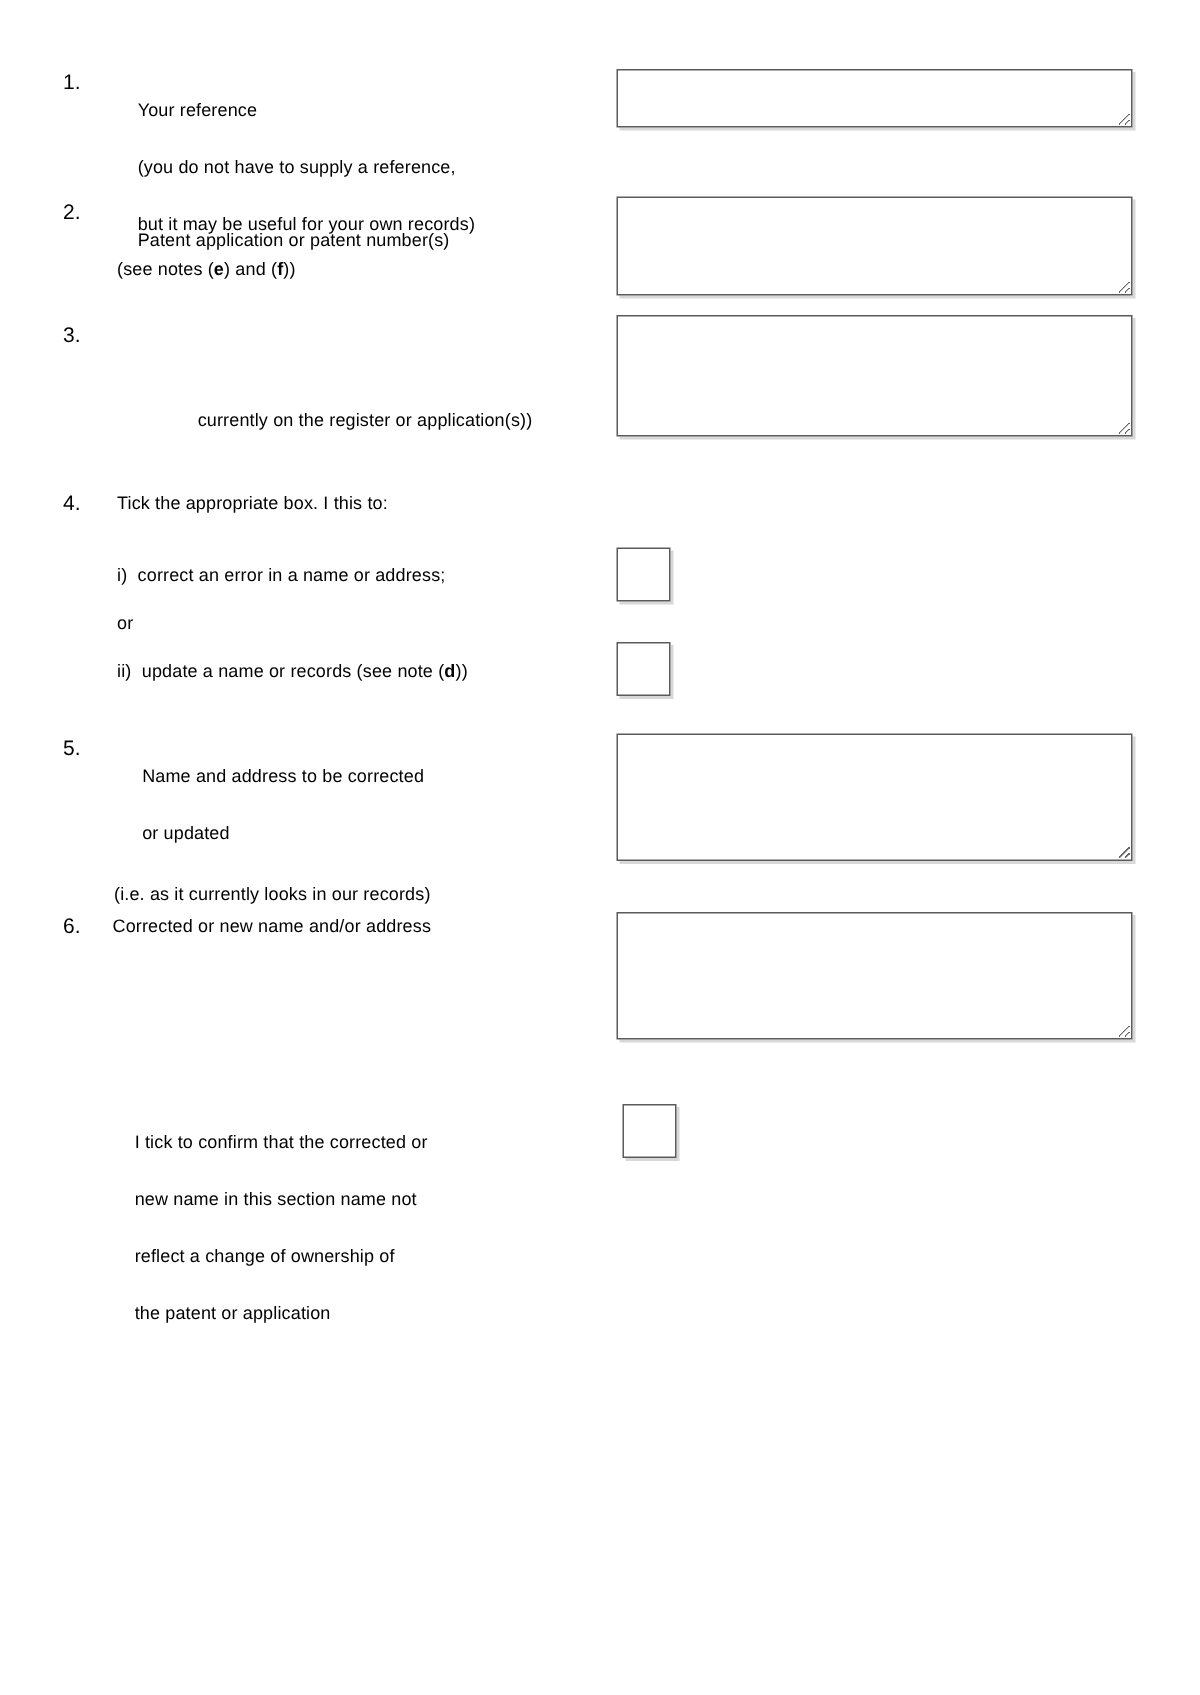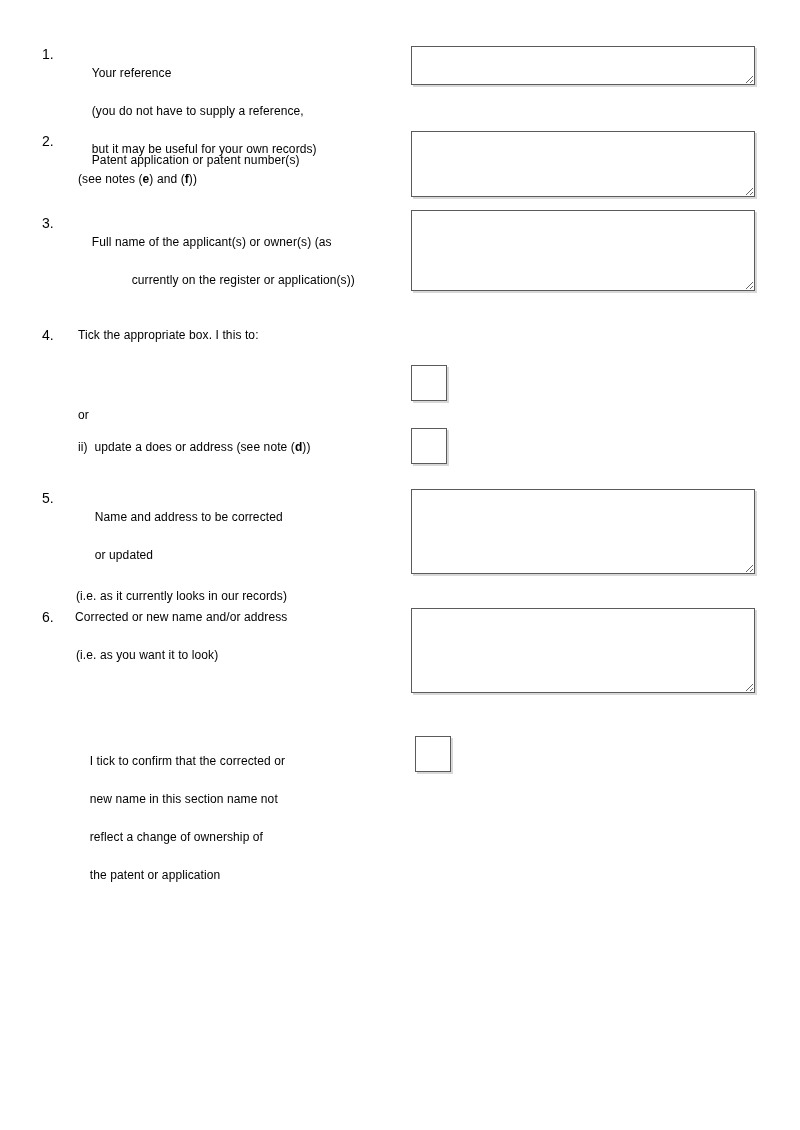--- a/index.html
+++ b/index.html
@@ -81,56 +81,56 @@
 
   <div class="tb" style="left:78px; top:132px; width:330px;">
     <span>Patent application or patent number(s)</span><br><span>(see notes (</span><b>e</b><span>) and (</span><b>f</b><span>))</span>
   </div>
 
   <textarea class="answer-box" style="left: 411px; top: 131px; width: 344px; height: 66px;" placeholder=""></textarea>
 
   <div class="num" style="left:42px; top:214px;">3.</div>
 
   <div class="tb" style="left:78px; top:214px; width:340px;">
-    <span>Full name of the applicant(s) or owner(s) (as</span><br>
+    <br>
     <span style="padding-left:4px;margin-left:36px;">currently on the register or application(s))</span>
   </div>
 
   <textarea class="answer-box" style="left: 411px; top: 210px; width: 344px; height: 81px;" placeholder=""></textarea>
 
   <div class="num" style="left:42px; top:326px;">4.</div>
 
   <div class="tb" style="left:78px; top:326px; width:330px;">Tick the appropriate box. I this to:</div>
 
+  <div class="tb" style="left:78px; top:374px; width:330px;">i)  correct an error in a name or address;</div>
 
   <button class="tick-box" style="left:411px; top:365px; width:36px; height:36px;"></button>
 
   <div class="tb" style="left:78px; top:406px; width:330px;">or</div>
 
-  <div class="tb" style="left:78px; top:438px; width:340px;"><span>ii)  update a does or address (see note (</span><b>d</b><span>))</span>
+  <div class="tb" style="left:78px; top:438px; width:340px;"><span>ii)  update a name or records (see note (</span><b>d</b><span>))</span>
   </div>
 
   <button class="tick-box" style="left:411px; top:428px; width:36px; height:36px;"></button>
 
   <div class="num" style="left:42px; top:489px;">5.</div>
 
   <div class="tb" style="left:81px; top:489px; width:330px;">
     <span>Name and address to be corrected</span><br>
     <span>or updated</span>
   </div>
 
   <div class="tb" style="left:76px; top:547px; width:340px;margin-top:40px;">(i.e. as it currently looks in our records)</div>
 
   <textarea class="answer-box" style="left: 411px; top: 489px; width: 344px; height: 85px;" placeholder=""></textarea>
 
   <div class="num" style="left:42px; top:608px;">6.</div>
 
   <div class="tb" style="left:75px; top:608px; width:340px;">Corrected or new name and/or address</div>
 
-  <div class="tb" style="left:76px; top:646px; width:340px;">(i.e. as you want it to look)</div>
 
   <textarea class="answer-box" style="left: 411px; top: 608px; width: 344px; height: 85px;" placeholder=""></textarea>
 
   <div class="tb" style="left:76px; top:733px; width:330px;">
     <span>I tick to confirm that the corrected or</span><br>
     <span>new name in this section name not</span><br>
     <span>reflect a change of ownership of</span><br>
     <span>the patent or application</span>
   </div>
 

